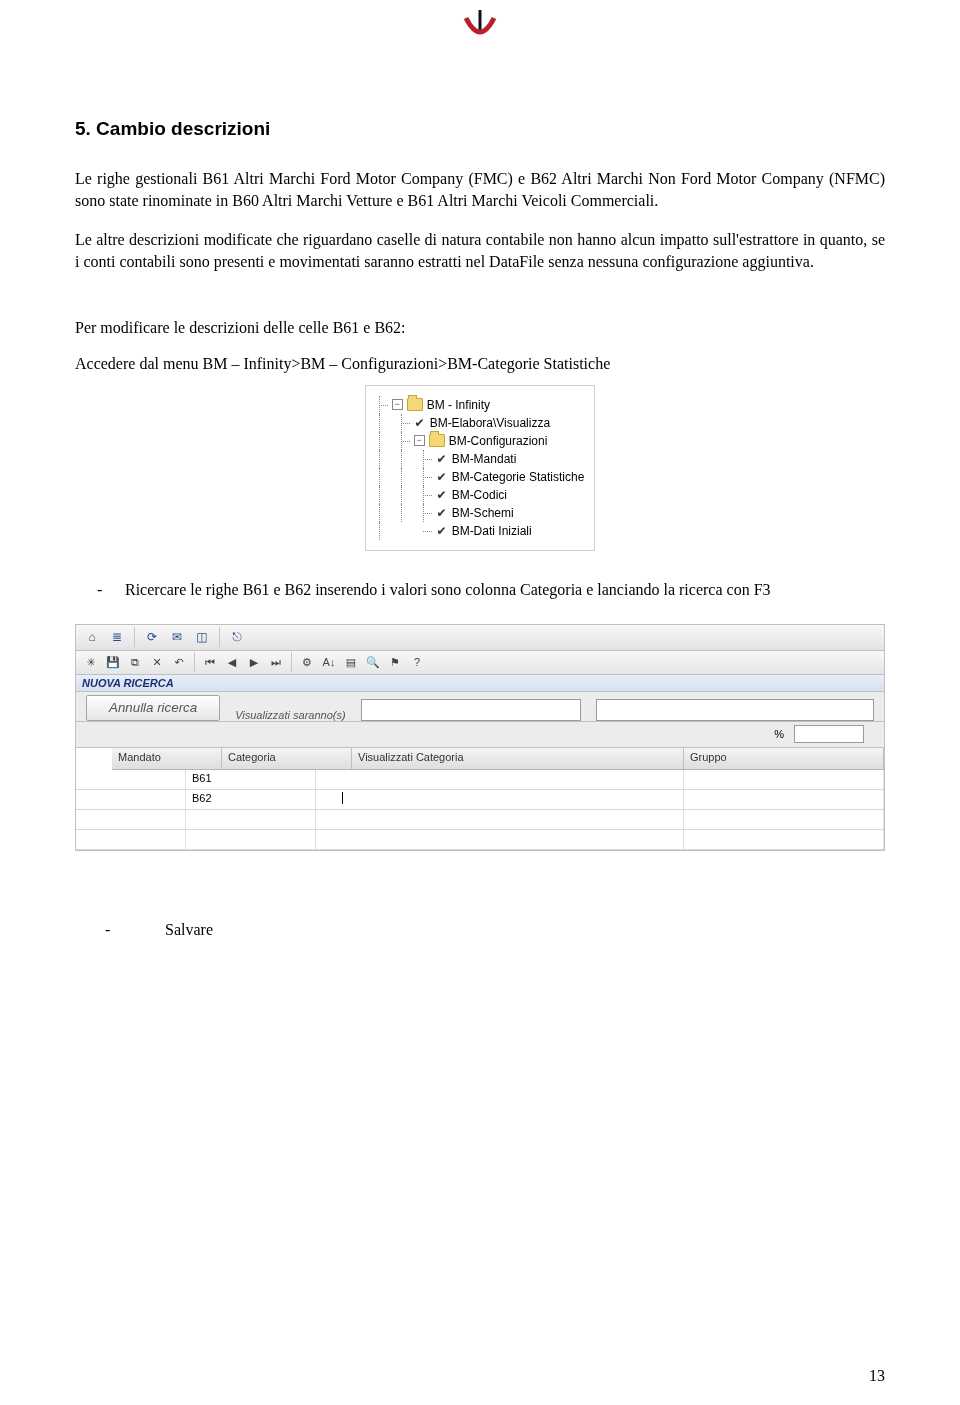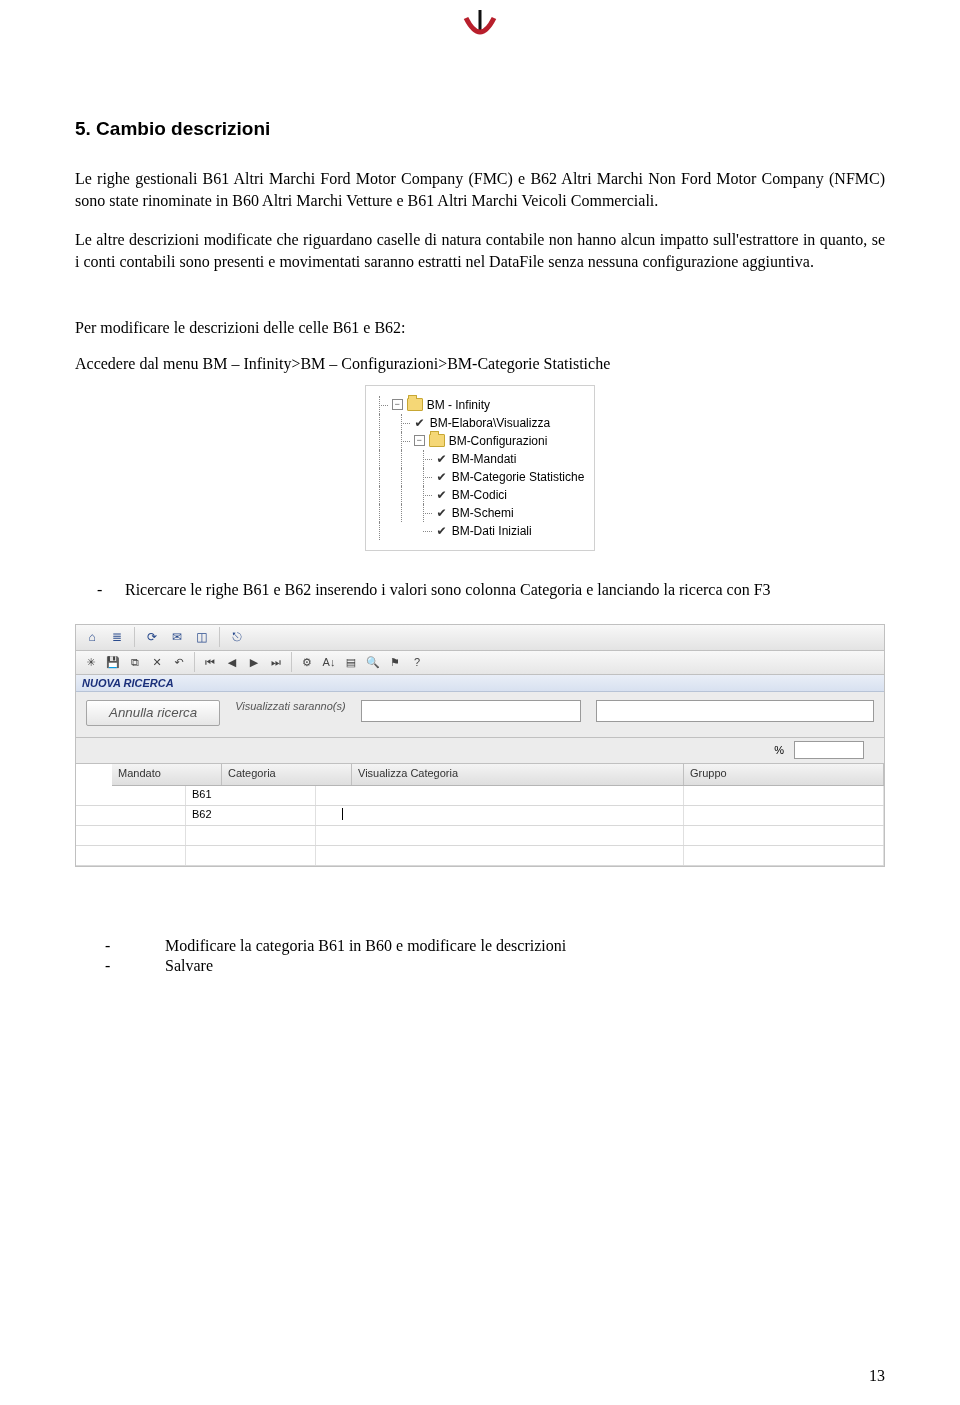--- a/index.html
+++ b/index.html
@@ -122,22 +122,22 @@
   }
   .search-banner {
     background: linear-gradient(#e9eef7, #d8e1f0);
     padding: 2px 6px;
     border-bottom: 1px solid #b7c3d6;
   }
   .search-banner-label {
     color: #1a2f7a; font-weight: 700; font-style: italic; font-size: 11px;
   }
   .search-row {
-    display: flex; align-items: flex-start; gap: 15px;
-    background: #ececec; height: 46px; padding: 8px 10px;
+    display: flex; align-items: flex-end; gap: 15px;
+    background: #ececec; height: 30px; padding: 0 10px;
     border-bottom: 1px solid #c0c0c0;
   }
   .btn-cancel {
     background: linear-gradient(#fff, #e6e6e6);
     border: 1px solid #a5a5a5; border-radius: 2px;
     height: 26px; padding: 0 22px; font-style: italic;
     color: #555; cursor: pointer; font-family: inherit;
   }
   .vis-label { font-style: italic; color:#555; }
   .vis-box {
@@ -312,21 +312,21 @@
     <span class="vis-box"></span>
     <span class="vis-box big"></span>
   </div>
   <div class="pct-row">
     <span>%</span>
     <span class="pct-box"></span>
   </div>
   <div class="grid-header">
     <div class="grid-col col-mandato">Mandato</div>
     <div class="grid-col col-categoria">Categoria</div>
-    <div class="grid-col col-descr">Visualizza Categoria</div>
+    <div class="grid-col col-descr">Visualizzati Categoria</div>
     <div class="grid-col col-gruppo">Gruppo</div>
   </div>
   <div class="grid-row">
     <div class="grid-cell col-mandato"></div>
     <div class="grid-cell col-categoria">B61</div>
     <div class="grid-cell col-descr"></div>
     <div class="grid-cell col-gruppo"></div>
   </div>
   <div class="grid-row">
     <div class="grid-cell col-mandato"></div>
@@ -343,20 +343,17 @@
   <div class="grid-row">
     <div class="grid-cell col-mandato"></div>
     <div class="grid-cell col-categoria"></div>
     <div class="grid-cell col-descr"></div>
     <div class="grid-cell col-gruppo"></div>
   </div>
 </div>
 
 <div class="bottom-list">
   <p class="bottom-item">
-    <span class="bottom-dash">-</span><span>Modificare la categoria B61 in B60 e modificare le descrizioni</span>
-  </p>
-  <p class="bottom-item">
     <span class="bottom-dash">-</span><span>Salvare</span>
   </p>
 </div>
 
 <div class="pagenum">13</div>
 
 </body></html>

